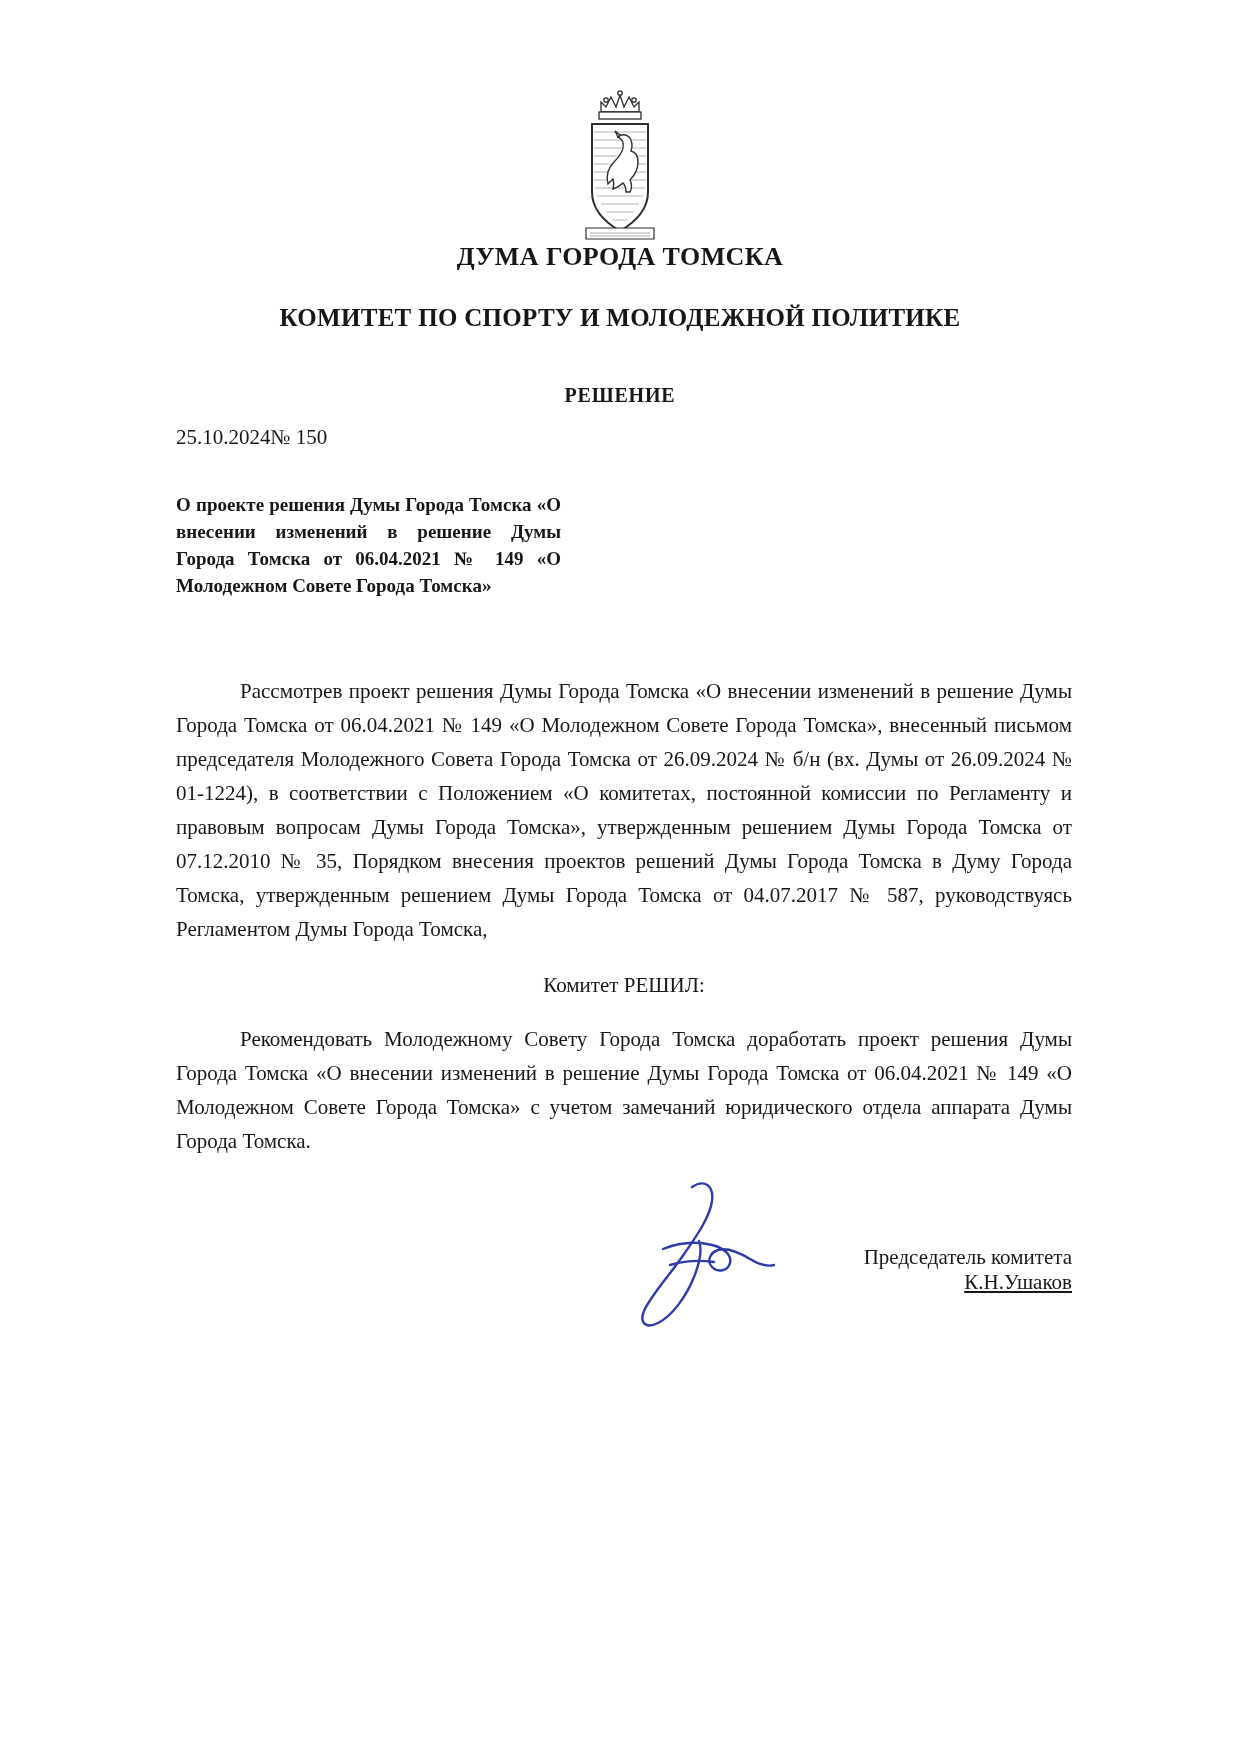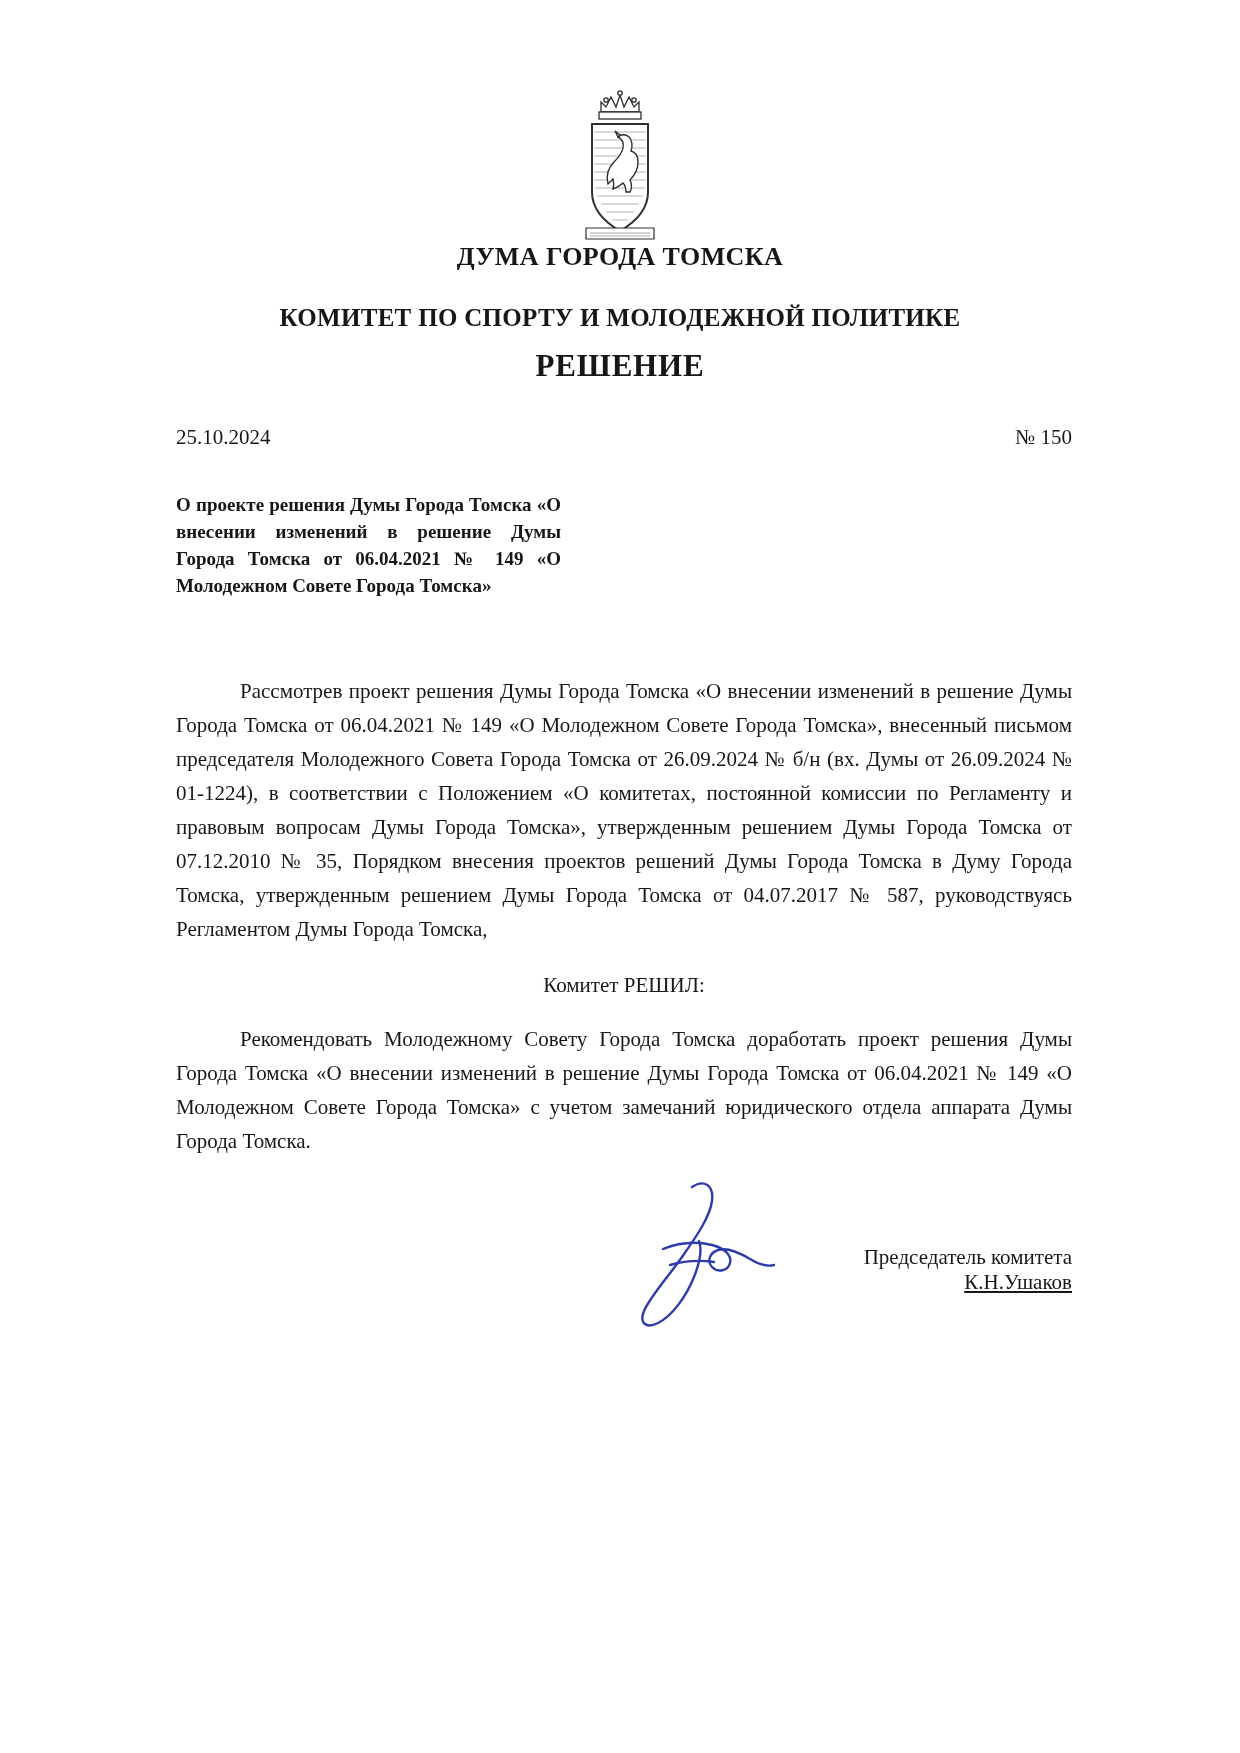--- a/index.html
+++ b/index.html
@@ -49,37 +49,37 @@
   .org-title {
     font-size: 26px;
     font-weight: bold;
     letter-spacing: 0.4px;
     margin: 0 0 32px 0;
   }
   .committee-title {
     font-size: 25px;
     font-weight: bold;
     letter-spacing: 0.3px;
-    margin: 0 0 16px 0;
+    margin: 0 0 52px 0;
   }
   .doc-kind {
-    font-size: 31px;
+    font-size: 20px;
     font-weight: bold;
     letter-spacing: 0.8px;
     margin: 16px;
   }
 
   
   .meta-line {
     position: absolute;
     top: 425px;
     left: 176px;
     right: 168px;
     display: flex;
-    justify-content: space-between;
+    justify-content: flex-start;
     font-size: 21px;
   }
 
   
   .subject {
     position: absolute;
     top: 492px;
     left: 176px;
     width: 385px;
     font-size: 19px;

